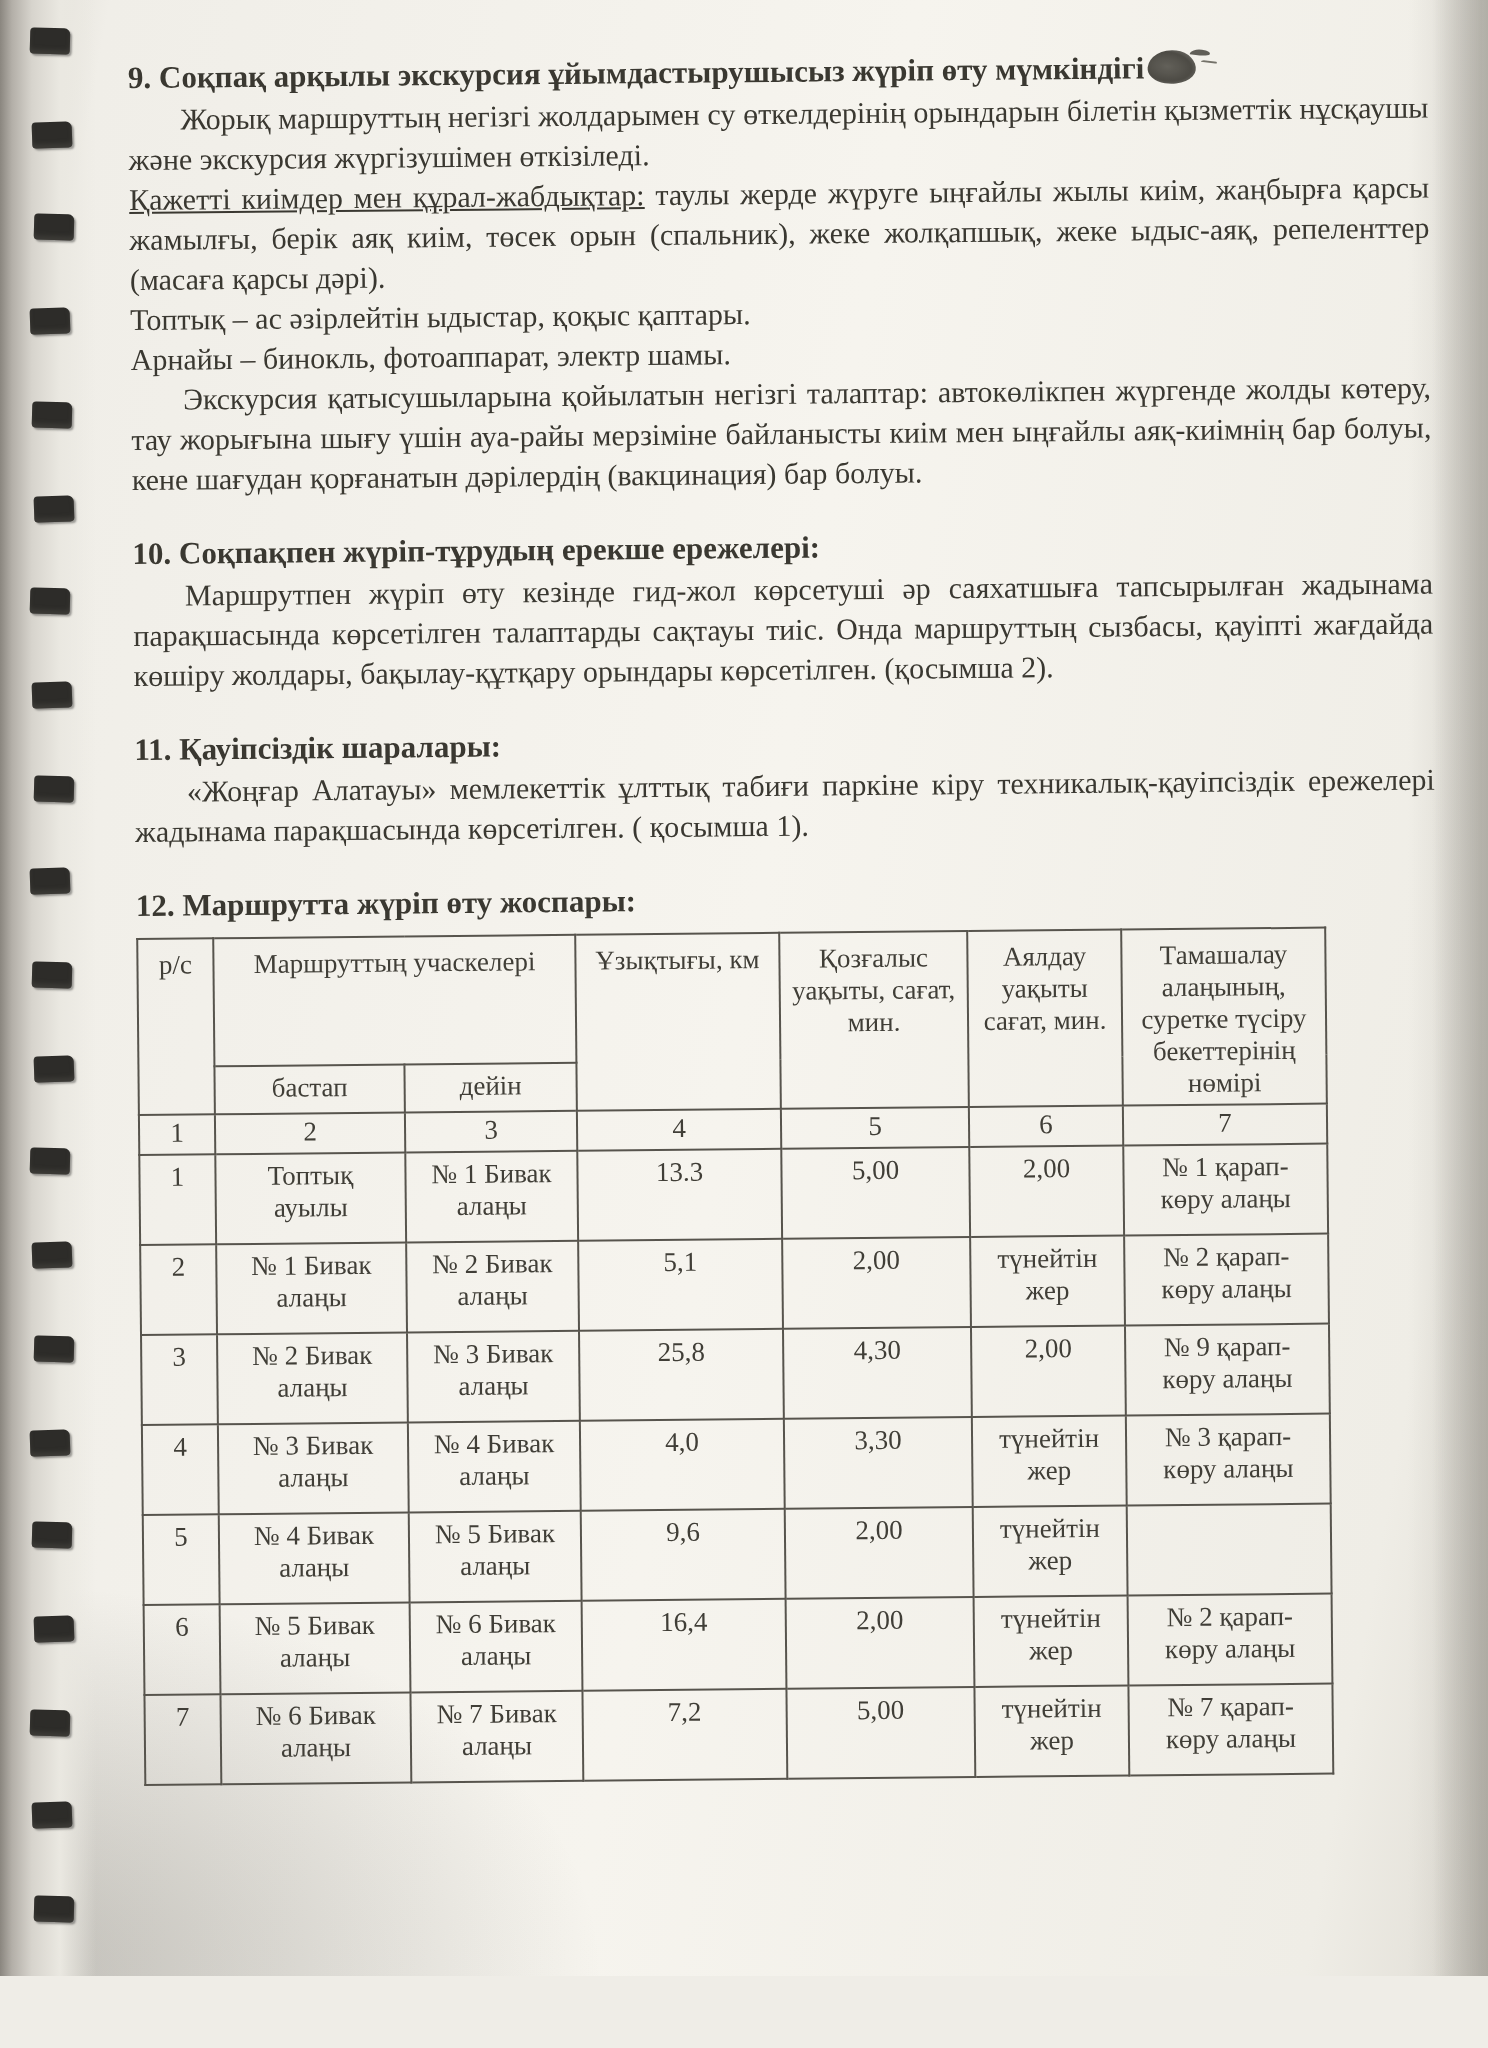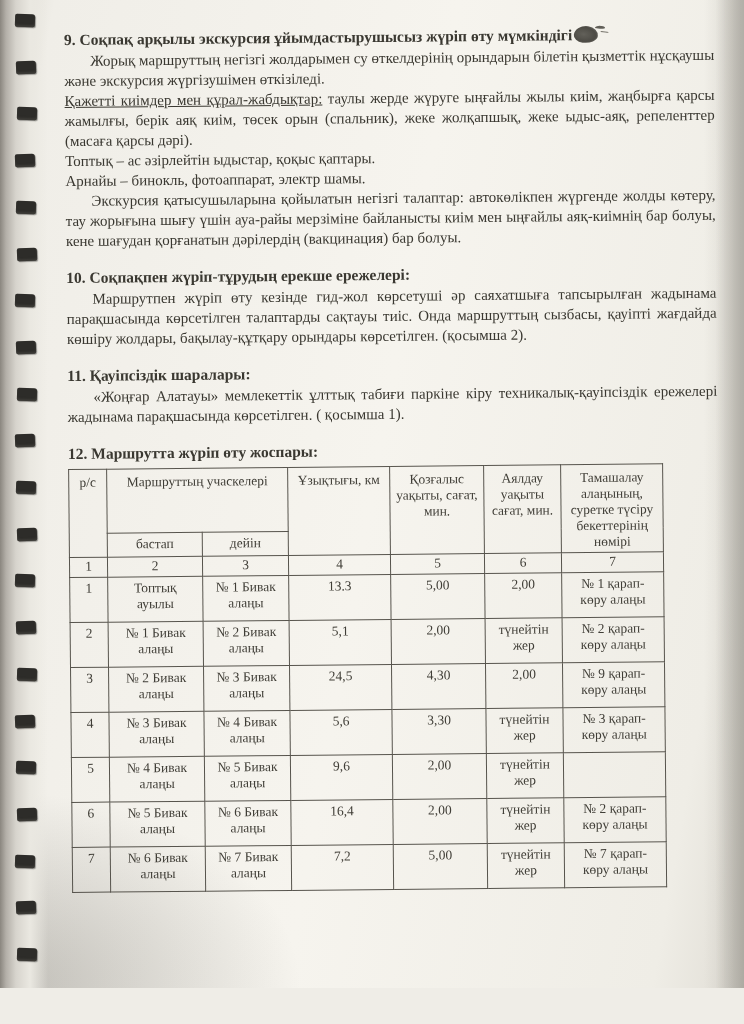--- a/index.html
+++ b/index.html
@@ -150,30 +150,30 @@
               <td>№ 2 Бивак алаңы</td>
               <td>5,1</td>
               <td>2,00</td>
               <td>түнейтін жер</td>
               <td>№ 2 қарап-көру алаңы</td>
             </tr>
             <tr>
               <td>3</td>
               <td>№ 2 Бивак алаңы</td>
               <td>№ 3 Бивак алаңы</td>
-              <td>24,5</td>
+              <td>25,8</td>
               <td>4,30</td>
               <td>2,00</td>
               <td>№ 9 қарап-көру алаңы</td>
             </tr>
             <tr>
               <td>4</td>
               <td>№ 3 Бивак алаңы</td>
               <td>№ 4 Бивак алаңы</td>
-              <td>5,6</td>
+              <td>4,0</td>
               <td>3,30</td>
               <td>түнейтін жер</td>
               <td>№ 3 қарап-көру алаңы</td>
             </tr>
             <tr>
               <td>5</td>
               <td>№ 4 Бивак алаңы</td>
               <td>№ 5 Бивак алаңы</td>
               <td>9,6</td>
               <td>2,00</td>

